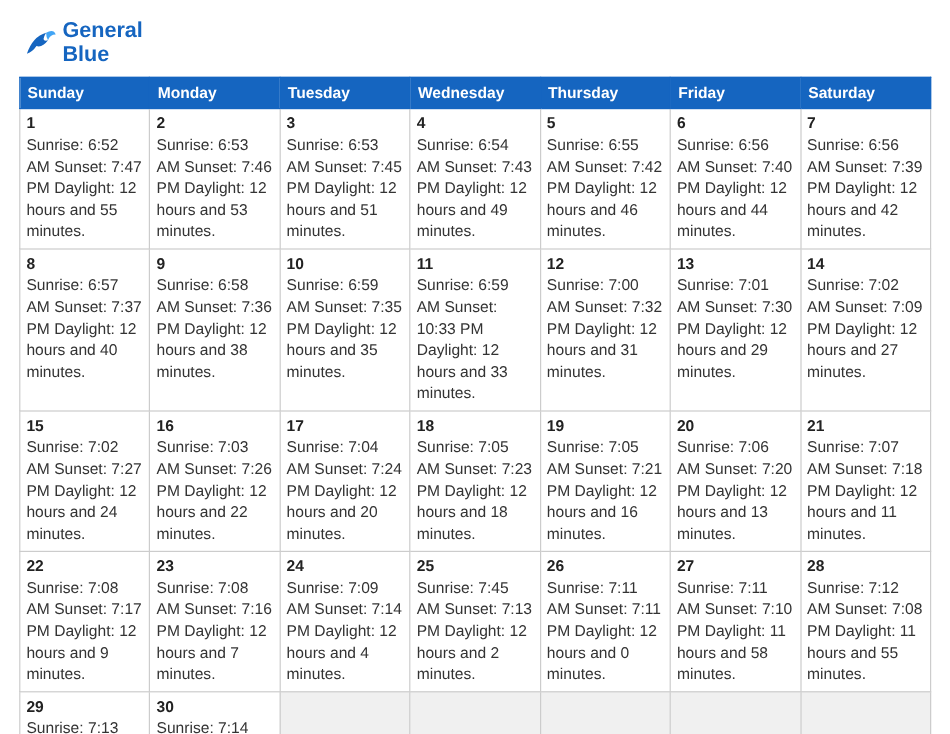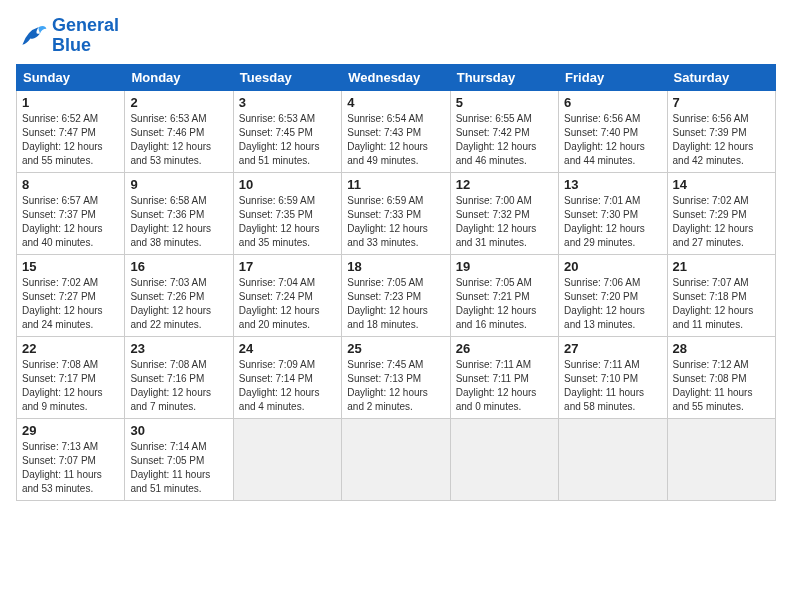--- a/index.html
+++ b/index.html
@@ -69,21 +69,21 @@
     .calendar td.empty {
       background: #f0f0f0;
     }
     .day-num {
       font-size: 13px;
       font-weight: bold;
       display: block;
       margin-bottom: 2px;
     }
     .day-info {
-      font-size: 10px;
+      font-size: 13px;
       line-height: 1.4;
       color: #333;
     }
   </style>
 </head>
 <body>
 
 <div class="header">
   <div class="logo">
     <svg class="logo-bird" viewBox="0 0 40 34" xmlns="http://www.w3.org/2000/svg">
@@ -181,42 +181,42 @@
         <td>
           <span class="day-num">10</span>
           <div class="day-info">Sunrise: 6:59 AM
 Sunset: 7:35 PM
 Daylight: 12 hours
 and 35 minutes.</div>
         </td>
         <td>
           <span class="day-num">11</span>
           <div class="day-info">Sunrise: 6:59 AM
-Sunset: 7:33 PM
+Sunset: 10:33 PM
 Daylight: 12 hours
 and 33 minutes.</div>
         </td>
         <td>
           <span class="day-num">12</span>
           <div class="day-info">Sunrise: 7:00 AM
 Sunset: 7:32 PM
 Daylight: 12 hours
 and 31 minutes.</div>
         </td>
         <td>
           <span class="day-num">13</span>
           <div class="day-info">Sunrise: 7:01 AM
 Sunset: 7:30 PM
 Daylight: 12 hours
 and 29 minutes.</div>
         </td>
         <td>
           <span class="day-num">14</span>
           <div class="day-info">Sunrise: 7:02 AM
-Sunset: 7:29 PM
+Sunset: 7:09 PM
 Daylight: 12 hours
 and 27 minutes.</div>
         </td>
       </tr>
       <tr>
         <td>
           <span class="day-num">15</span>
           <div class="day-info">Sunrise: 7:02 AM
 Sunset: 7:27 PM
 Daylight: 12 hours

